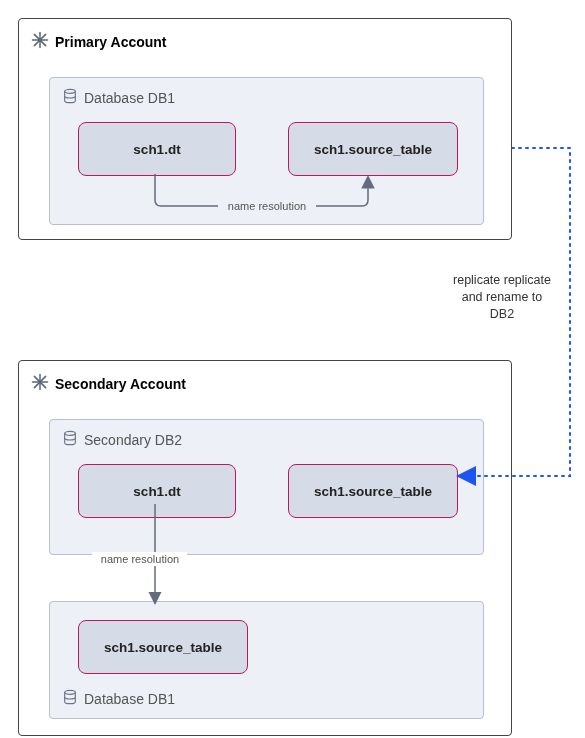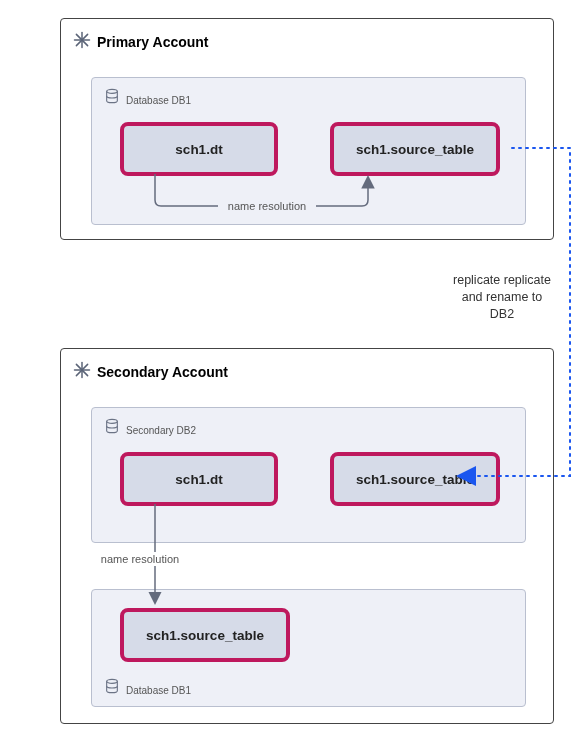--- a/index.html
+++ b/index.html
@@ -9,48 +9,47 @@
     background: #fff;
     width: 585px;
     height: 738px;
     position: relative;
   }
   .account {
     position: absolute;
     border: 1px solid #444;
     border-radius: 4px;
     background: #fff;
-    margin-left: 42px;
   }
   .account-header {
     display: flex;
     align-items: center;
     gap: 6px;
     padding: 12px 12px 4px 12px;
     font-weight: 600;
     font-size: 14px;
   }
   .database {
     position: absolute;
     background: #eef0f7;
     border: 1px solid #b9bfcf;
     border-radius: 4px;
   }
   .db-header {
     display: flex;
-    align-items: flex-end;
+    align-items: center;
     gap: 6px;
-    font-size: 10px;
+    font-size: 14px;
     color: #555;
     position: absolute;
   }
   .entity {
     position: absolute;
     background: #d6dbe8;
-    border: 4px solid #be185d;
+    border: 1px solid #be185d;
     border-radius: 8px;
     display: flex;
     align-items: center;
     justify-content: center;
     font-weight: 700;
     font-size: 13.5px;
     color: #222;
   }
   .replicate-label {
     position: absolute;
@@ -106,21 +105,21 @@
     </div>
   </div>
 </div>
 
 <div class="replicate-label" style="left:432px; top:272px; width:140px;">
   <span>replicate replicate</span><br>
   <span>and rename to</span><br>
   <span>DB2</span>
 </div>
 
-<div class="account" style="left:18px; top:348px; width:494px; height:376px;">
+<div class="account" style="left:18px; top:360px; width:494px; height:376px;">
   <div class="account-header">
     <span>
       <svg width="18" height="18" viewBox="0 0 24 24">
           <g stroke="#5b6477" stroke-width="2" stroke-linecap="round" fill="none">
             <line x1="12" y1="2" x2="12" y2="22"></line>
             <line x1="2" y1="12" x2="22" y2="12"></line>
             <line x1="4.5" y1="4.5" x2="19.5" y2="19.5"></line>
             <line x1="19.5" y1="4.5" x2="4.5" y2="19.5"></line>
           </g>
         </svg>

